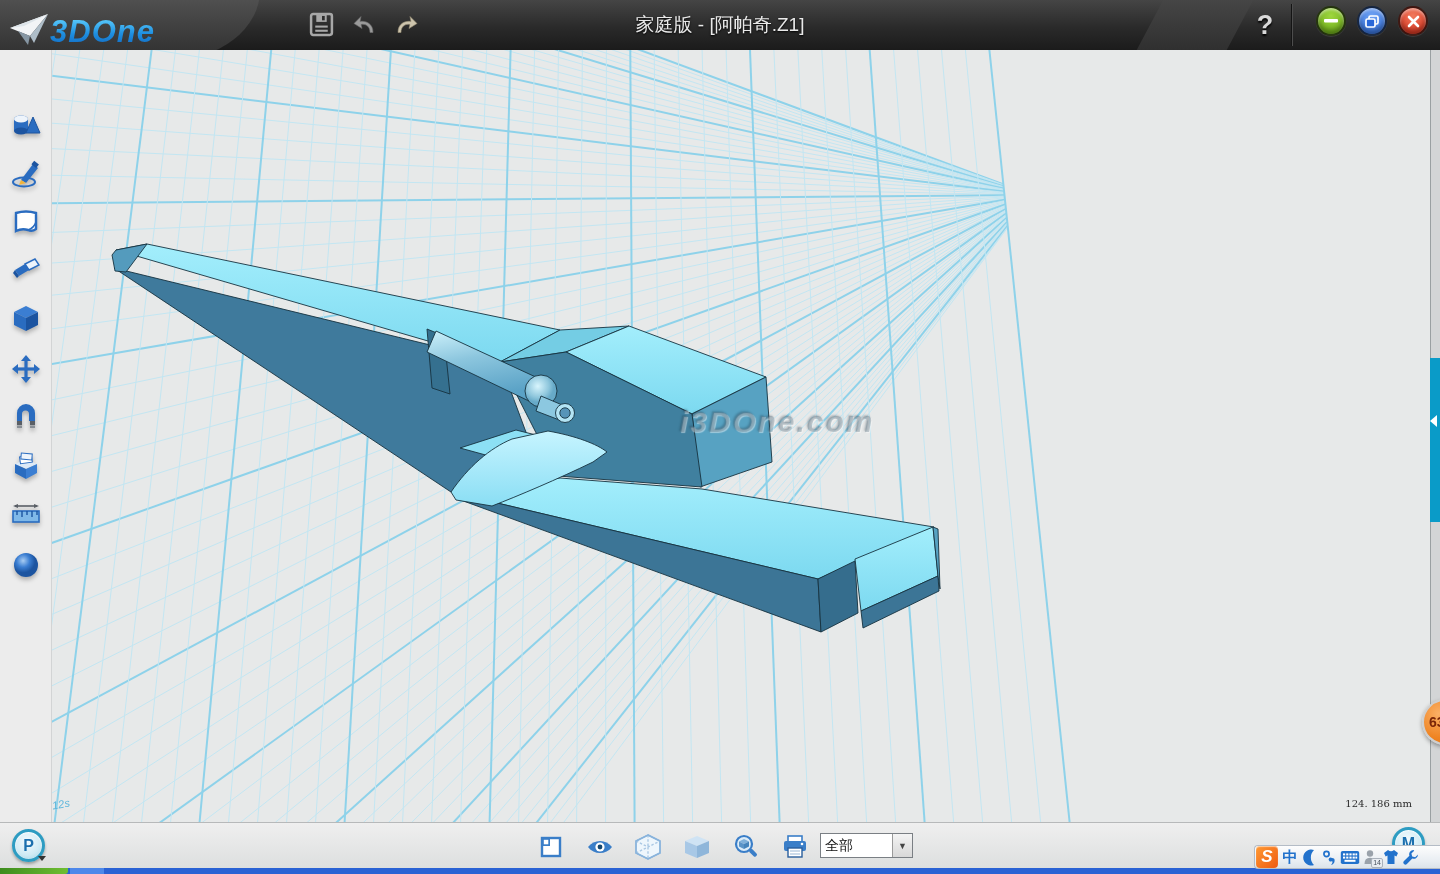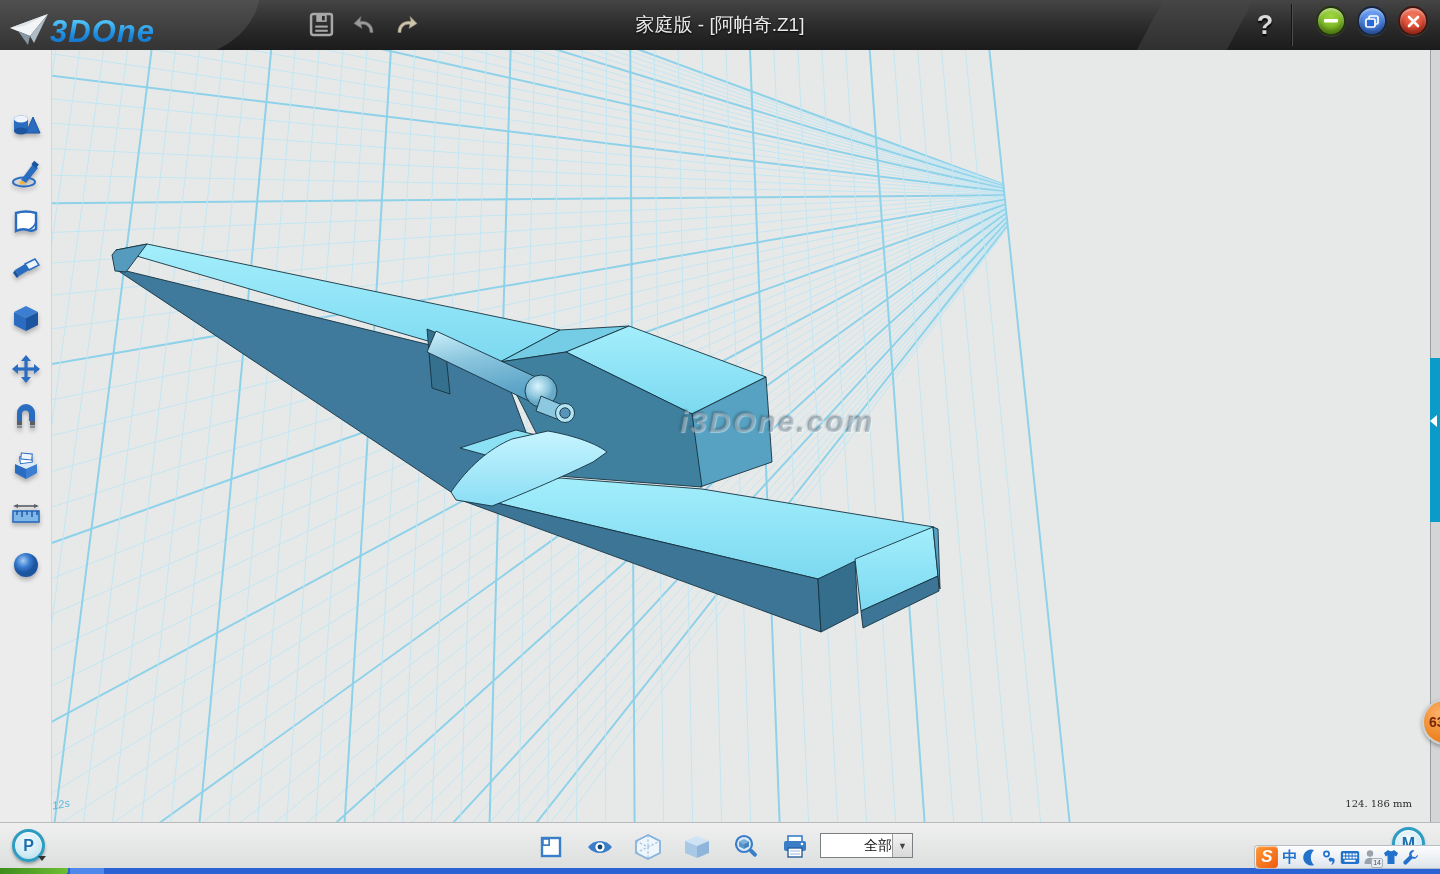--- a/index.html
+++ b/index.html
@@ -62,21 +62,21 @@
   .badge-circle { position:absolute; width:33px; height:33px; border-radius:50%;
     background:radial-gradient(circle at 45% 35%, #f4fbfe, #cfeaf4 60%, #9fd2e4);
     border:3px solid #2d9cc2; box-shadow:0 2px 3px rgba(0,0,0,.3), inset 0 1px 2px #fff;
     display:flex; align-items:center; justify-content:center;
     font-weight:bold; font-size:16px; color:#1b6fae; cursor:pointer; }
   #p-caret { position:absolute; left:38px; top:33px; width:0; height:0;
     border-left:4px solid transparent; border-right:4px solid transparent; border-top:5px solid #333; cursor:pointer; }
   .bt-icon { position:absolute; top:8px; width:36px; height:32px; display:flex; align-items:center; justify-content:center; cursor:pointer; border-radius:3px; }
   #filter-combo { position:absolute; left:820px; top:10px; width:93px; height:25px; background:#fff;
     border:1px solid #7a7f84; display:flex; cursor:pointer; }
-  #filter-combo .val { flex:1; font-size:14px; color:#111; padding:3px 0 0 4px; overflow:hidden; white-space:nowrap;text-align:right; }
+  #filter-combo .val { flex:1; font-size:14px; color:#111; padding:3px 0 0 4px; overflow:hidden; white-space:nowrap; }
   #filter-combo .dd { width:20px; height:23px; background:linear-gradient(#f4f4f4,#d8d8d8); border-left:1px solid #9a9a9a;
     display:flex; align-items:center; justify-content:center; font-size:9px; color:#444; }
 
   
   #ime-bar { position:absolute; left:1254px; top:845px; width:186px; height:24px;
     background:linear-gradient(#fdfdfd,#e8edf2 70%,#dce3ea); border:1px solid #b4bcc6; border-right:none;
     border-radius:4px 0 0 4px; display:flex; align-items:center; gap:3px; padding:0 2px 0 1px; z-index:5; }
   .ime-item { display:flex; align-items:center; justify-content:center; height:22px; cursor:pointer; }
   #sogou-logo { width:22px; height:22px; border-radius:4px; background:linear-gradient(135deg,#ff9a33,#ee5a12);
     color:#fff; font-weight:bold; font-size:17px; font-style:italic; display:flex; align-items:center; justify-content:center;

